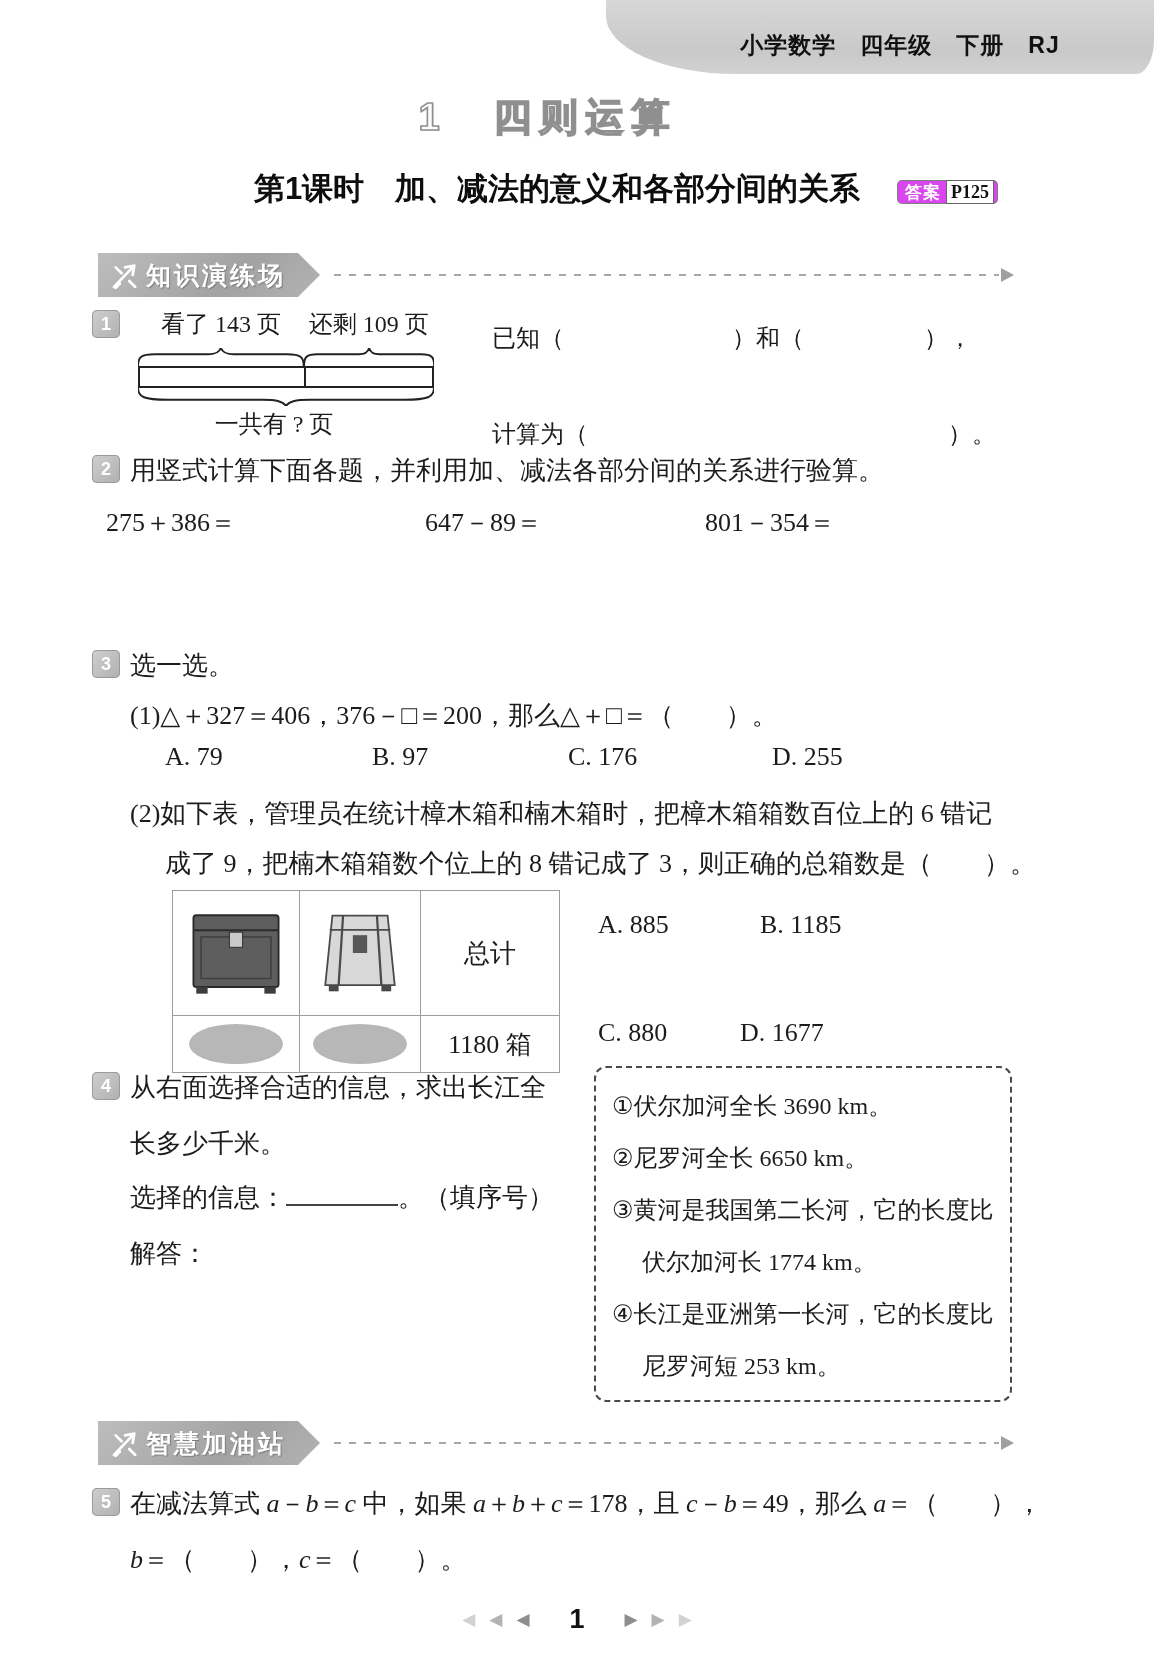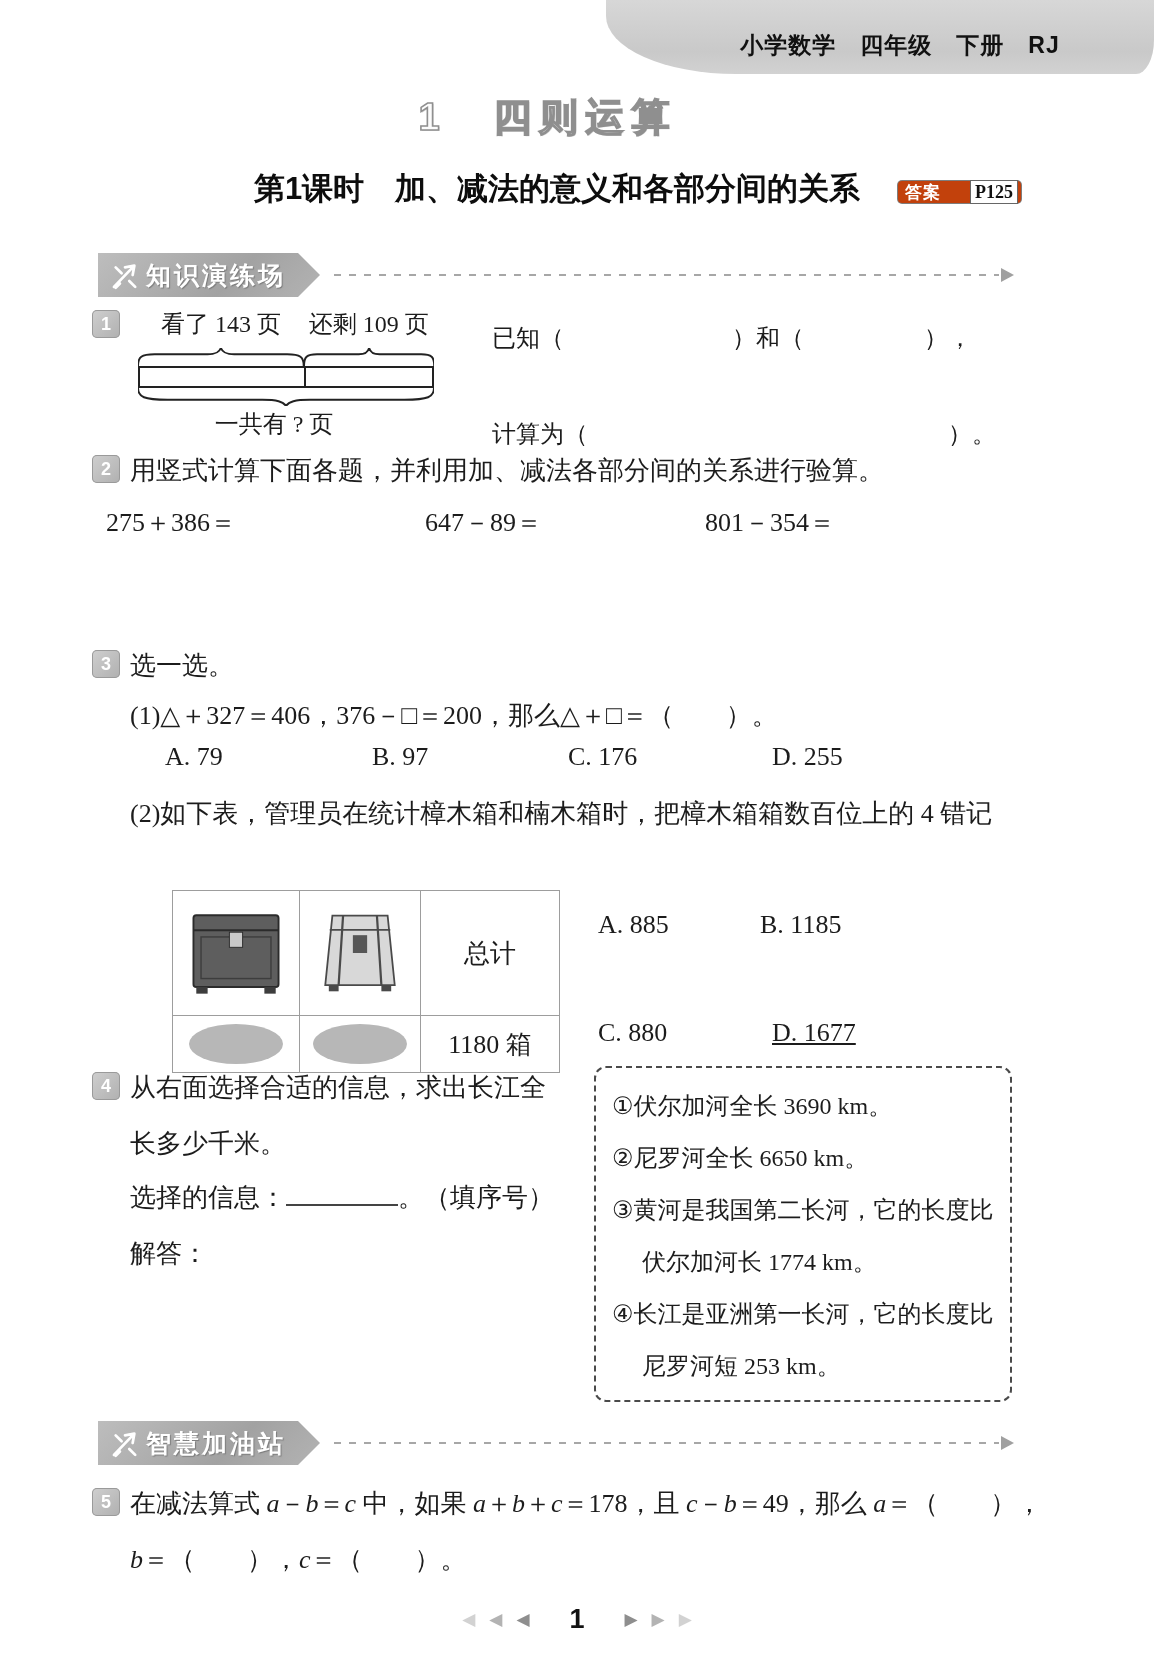--- a/index.html
+++ b/index.html
@@ -32,23 +32,22 @@
     -webkit-text-stroke:1.6px #8f8f8f;
     text-shadow:1px 1px 0 #d8d8d8;
   }
   .lesson-title{
     position:absolute; top:168px; left:110px; right:150px; text-align:center;
     font-family:"Liberation Sans","DejaVu Sans",sans-serif;
     font-size:31px; font-weight:700; color:#0d0d0d; white-space:nowrap;
   }
   .answer-badge{
     position:absolute; top:181px; left:898px; display:inline-flex; align-items:center;
-    height:22px; background:#c2410c; border-radius:4px; padding:0 3px 0 7px;
+    height:22px; background:#d946ef; border-radius:4px; padding:0 3px 0 7px;
     box-shadow:0 0 0 1px #7e7e7e;
-    gap:24px;
   }
   .answer-badge .ans{
     font-family:"Liberation Sans","DejaVu Sans",sans-serif;
     color:#fff; font-weight:700; font-size:17px; letter-spacing:1px; margin-right:5px;
   }
   .answer-badge .pg{
     background:#fff; border:1px solid #666; padding:0 4px; height:22px; line-height:22px;
     font-weight:700; font-size:18px; color:#111;
   }
 
@@ -188,21 +187,22 @@
   <div class="line" style="left:425px; top:505px;">647－89＝</div>
   <div class="line" style="left:705px; top:505px;">801－354＝</div>
 
   <div class="pnum" style="left:92px; top:650px;">3</div>
   <div class="line" style="left:130px; top:648px;">选一选。</div>
   <div class="line" style="left:130px; top:698px;">(1)△＋327＝406，376－□＝200，那么△＋□＝（　　）。</div>
   <div class="line" style="left:165px; top:742px;">A. 79</div>
   <div class="line" style="left:372px; top:742px;">B. 97</div>
   <div class="line" style="left:568px; top:742px;">C. 176</div>
   <div class="line" style="left:772px; top:742px;">D. 255</div>
-  <div class="line" style="left:130px; top:796px;">(2)如下表，管理员在统计樟木箱和楠木箱时，把樟木箱箱数百位上的 4 错记</div>
+  <div class="line" style="left:130px; top:796px;">(2)如下表，管理员在统计樟木箱和楠木箱时，把樟木箱箱数百位上的 6 错记</div>
+  <div class="line" style="left:165px; top:846px;">成了 9，把楠木箱箱数个位上的 8 错记成了 3，则正确的总箱数是（　　）。</div>
 
   <table class="box-table">
     <tbody>
         <tr class="r1">
       <td class="c1">
         <svg class="chest" width="104" height="100" viewBox="0 0 110 100">
           <rect x="10" y="10" width="90" height="76" rx="3" fill="#5e5e5e" stroke="#2b2b2b" stroke-width="2"></rect>
           <line x1="10" y1="26" x2="100" y2="26" stroke="#2b2b2b" stroke-width="2"></line>
           <rect x="18" y="33" width="74" height="44" fill="none" stroke="#3d3d3d" stroke-width="1.5"></rect>
           <rect x="48" y="28" width="14" height="16" fill="#c9c9c9" stroke="#2b2b2b"></rect>
@@ -230,21 +230,21 @@
             <div class="oval"></div>
           </td>
       <td class="cellword">1180 箱</td>
     </tr>
   </tbody>
     </table>
 
   <div class="line" style="left:598px; top:910px;">A. 885</div>
   <div class="line" style="left:760px; top:910px;">B. 1185</div>
   <div class="line" style="left:598px; top:1018px;">C. 880</div>
-  <div class="line" style="left:772px; top:1018px;text-decoration:underline;">D. 1677</div>
+  <div class="line" style="left:740px; top:1018px;">D. 1677</div>
 
   <div class="pnum" style="left:92px; top:1072px;">4</div>
   <div class="line" style="left:130px; top:1070px;">从右面选择合适的信息，求出长江全</div>
   <div class="line" style="left:130px; top:1126px;">长多少千米。</div>
   <div class="line" style="left:130px; top:1180px;">
     <span>选择的信息：</span><span class="blank-ul"></span><span>。（填序号）</span>
   </div>
   <div class="line" style="left:130px; top:1236px;">解答：</div>
 
   <div class="info-box">

